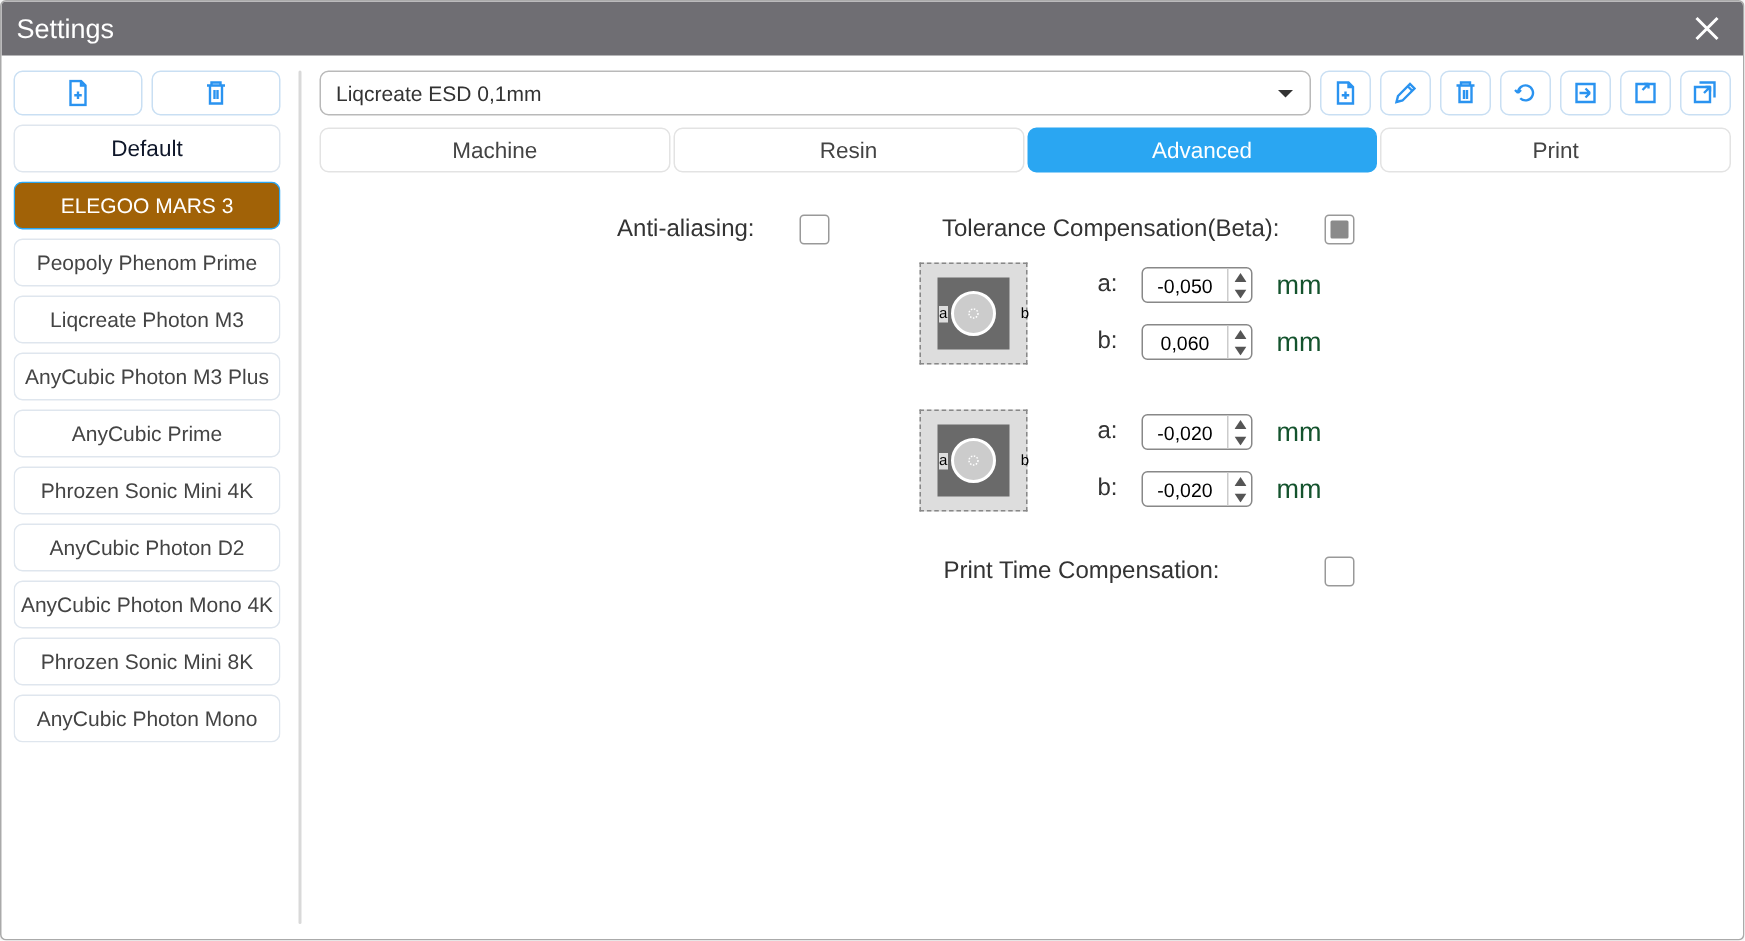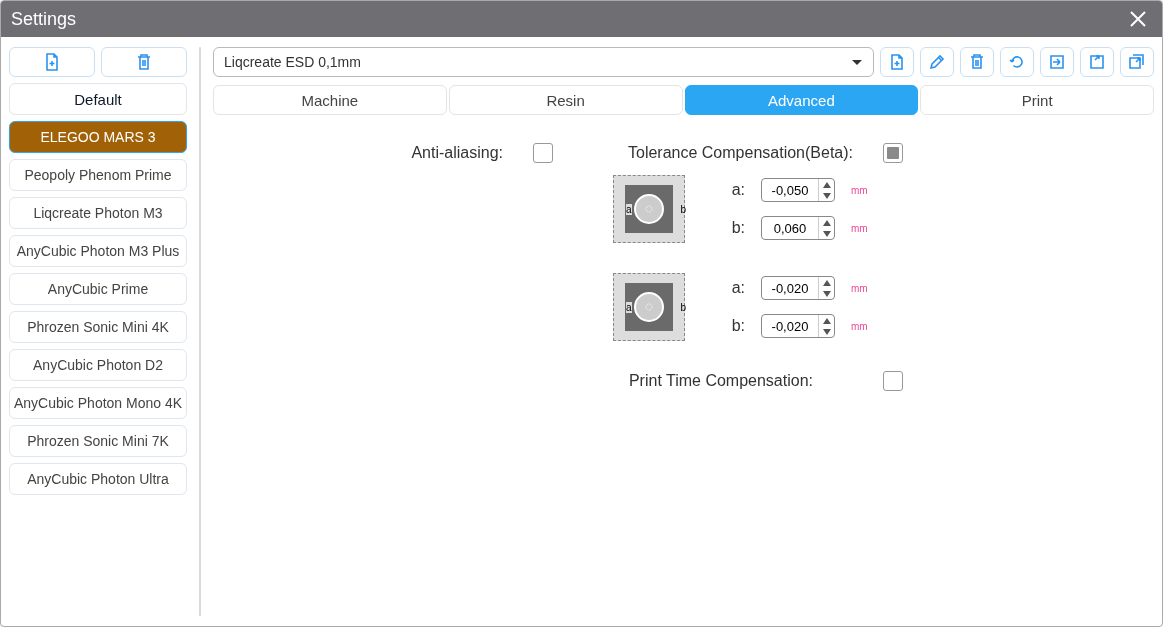--- a/index.html
+++ b/index.html
@@ -47,21 +47,21 @@
   .diagram .la { position: absolute; top: 28px; left: 12px; font-size: 10px; color: #000; background:#ddd; }
   .diagram .lb { position: absolute; top: 28px; right: -2px; font-size: 10px; color: #000; }
   .param-rows { display: flex; flex-direction: column; gap: 14px; }
   .param-row { display: flex; align-items: center; gap: 16px; }
   .param-row .plabel { width: 40px; text-align: right; font-size: 16px; color:#333; }
   .spinner { width: 74px; height: 24px; border: 1px solid #888; border-radius: 4px; display: flex; align-items: center; background: #fff; }
   .spinner input { flex: 1; width: 100%; border: none; outline: none; text-align: center; font-size: 13px; padding: 0; background: transparent; }
   .spinner .spins { width: 16px; height: 100%; display: flex; flex-direction: column; border-left: 1px solid #ccc; }
   .spinner .spins div { flex: 1; display: flex; align-items: center; justify-content: center; cursor: pointer; }
   .spinner .spins svg { width: 8px; height: 6px; fill: #555; }
-  .unit { font-size: 10px; color:#ec4899; }
+  .unit { font-size: 18px; color:#14532d; }
 </style>
 </head>
 <body>
 
 <div class="window">
   <div class="titlebar">
     <span class="title">Settings</span>
     <div class="close">
       <svg width="18" height="18" viewBox="0 0 18 18">
           <path d="M2 2 L16 16 M16 2 L2 16"></path>
@@ -85,22 +85,22 @@
       <div class="side-default">Default</div>
       <div class="machine-list" id="machine-list">
           <div class="machine-item active">ELEGOO MARS 3</div>
           <div class="machine-item">Peopoly Phenom Prime</div>
           <div class="machine-item">Liqcreate Photon M3</div>
           <div class="machine-item">AnyCubic Photon M3 Plus</div>
           <div class="machine-item">AnyCubic Prime</div>
           <div class="machine-item">Phrozen Sonic Mini 4K</div>
           <div class="machine-item">AnyCubic Photon D2</div>
           <div class="machine-item">AnyCubic Photon Mono 4K</div>
-          <div class="machine-item">Phrozen Sonic Mini 7K</div>
-          <div class="machine-item">AnyCubic Photon Ultra</div>
+          <div class="machine-item">Phrozen Sonic Mini 8K</div>
+          <div class="machine-item">AnyCubic Photon Mono</div>
         </div>
     </div>
     <div class="divider"></div>
     <div class="main">
       <div class="toolbar">
         <div class="profile-select">
           <span>Liqcreate ESD 0,1mm</span>
           <span class="arrow">
             <svg width="12" height="8" viewBox="0 0 12 8">
                 <path d="M1 1 L6 6 L11 1 Z" fill="#333"></path>

